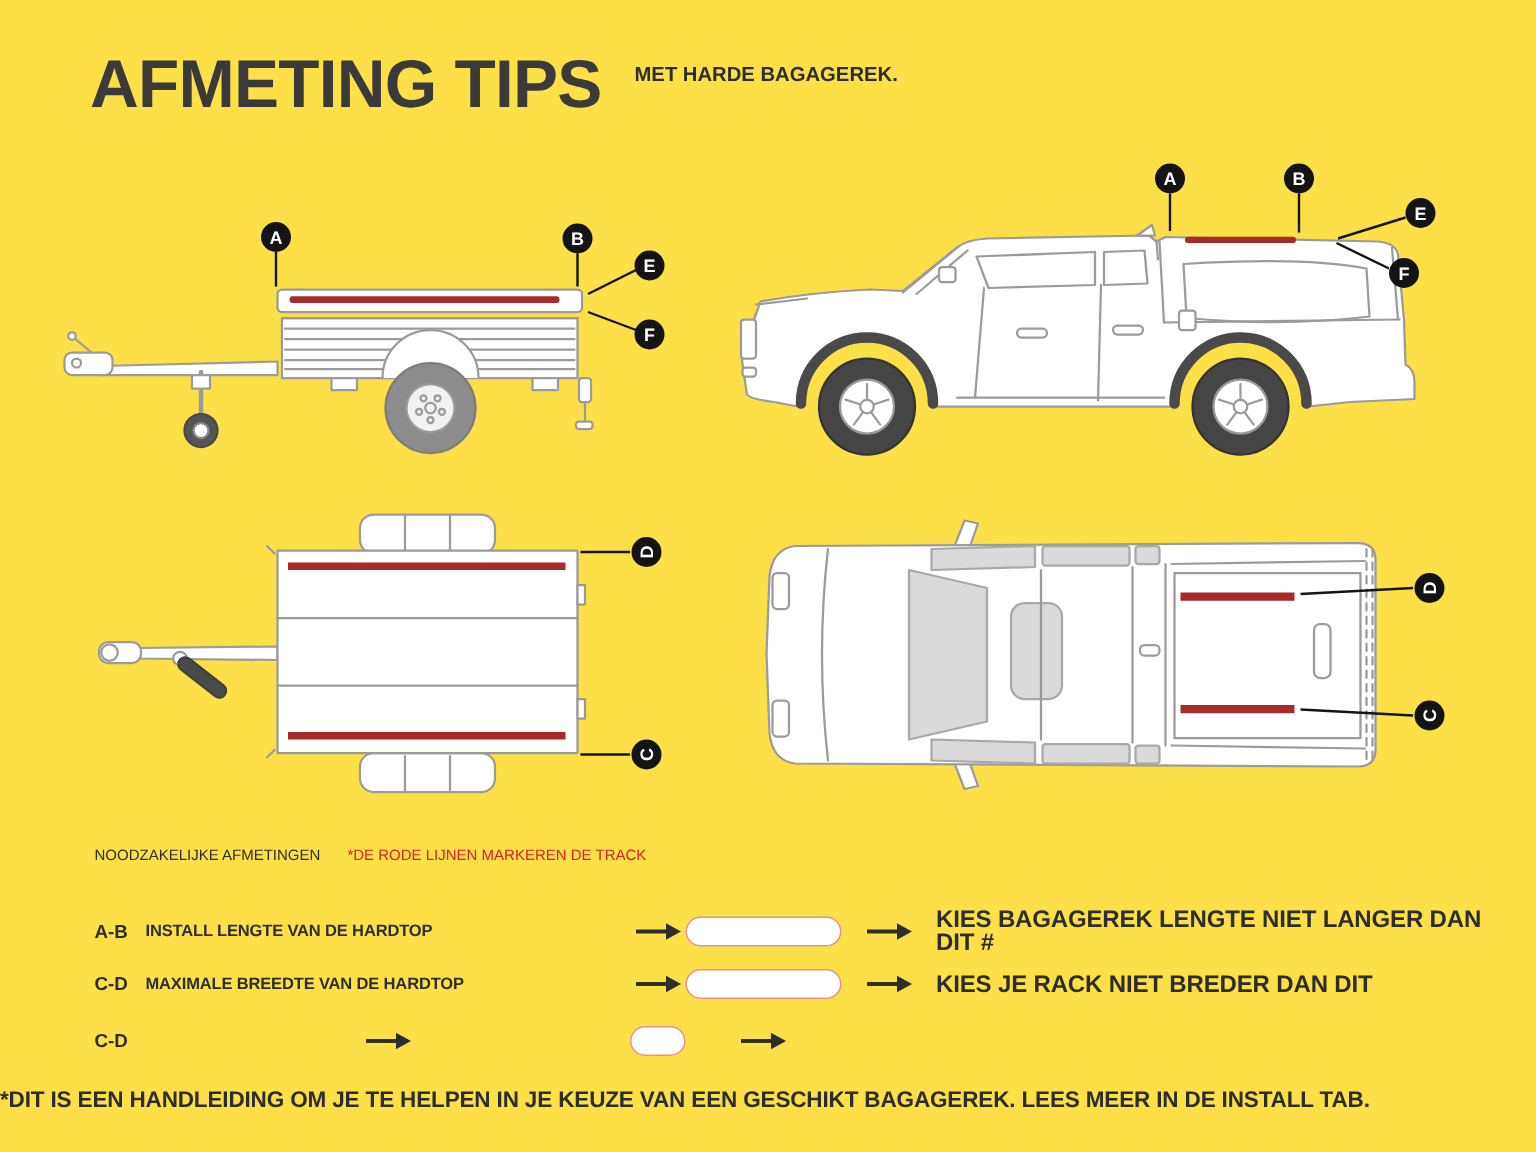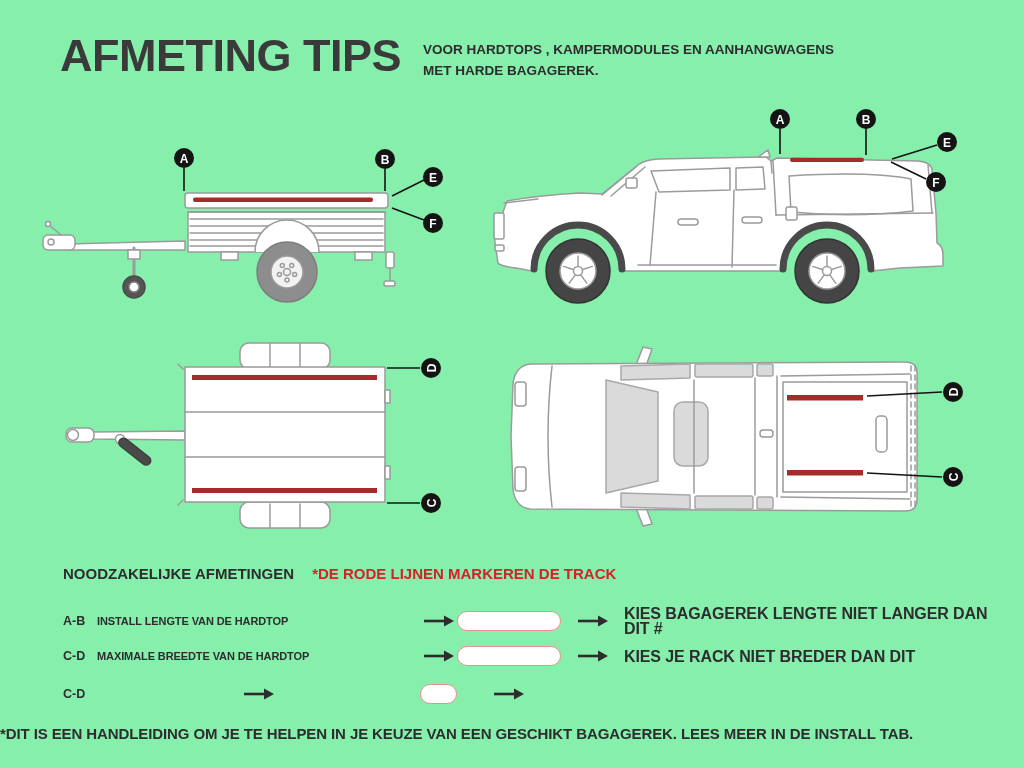--- a/index.html
+++ b/index.html
@@ -1,23 +1,23 @@
 <!DOCTYPE html>
 <html><head>
 <meta charset="utf-8">
 <style>
   html,body{margin:0;padding:0;background:#fff;}
-  .canvas{position:relative;width:1024px;height:768px;background:#86efac;overflow:hidden;
+  .canvas{position:relative;width:1024px;height:768px;background:#fde047;overflow:hidden;
           font-family:"Liberation Sans",sans-serif;color:#2d2d2d;}
   .title{position:absolute;left:60px;top:30px;font-size:45px;font-weight:bold;
          color:#3a3a3a;letter-spacing:-0.5px;white-space:nowrap;}
   .subtitle{position:absolute;left:423px;top:39px;font-size:13.5px;font-weight:bold;
             line-height:21px;color:#2d2d2d;letter-spacing:0;}
   .diag{position:absolute;}
-  .legend-head{position:absolute;left:63px;top:565px;font-size:15px;font-weight:bold;white-space:nowrap;}
+  .legend-head{position:absolute;left:63px;top:565px;font-size:10px;font-weight:normal;white-space:nowrap;}
   .legend-head .note{color:#d5222a;margin-left:18px;}
   .legend-rows{position:absolute;left:63px;top:600px;width:950px;}
   .lrow{display:grid;grid-template-columns:34px 323px 37px 104px 63px 1fr;align-items:center;}
   .lrow.r1{margin-top:6px;min-height:24px;}
   .lrow.r2{margin-top:8px;min-height:24px;}
   .lrow.r3{margin-top:8px;min-height:36px;}
   .lkey{font-size:12.5px;font-weight:bold;}
   .ldesc{font-size:11px;font-weight:bold;line-height:15px;letter-spacing:-0.1px;padding-right:8px;}
   .lres{font-size:16px;font-weight:bold;line-height:15px;letter-spacing:-0.1px;max-width:398px;}
   .arrowcell{display:flex;justify-content:center;align-items:center;}
@@ -26,21 +26,20 @@
             font-size:15px;font-weight:bold;letter-spacing:-0.1px;}
   svg text.mk{fill:#ffffff;font-family:"Liberation Sans",sans-serif;font-size:12px;font-weight:bold;text-anchor:middle;}
 </style>
 </head>
 <body>
 
 <div class="canvas">
 
   <div class="title">AFMETING TIPS</div>
   <div class="subtitle">
-    <div>VOOR HARDTOPS , KAMPERMODULES EN AANHANGWAGENS</div>
     <div>MET HARDE BAGAGEREK.</div>
   </div>
 
   <svg class="diag" style="left:35px;top:135px" width="430" height="200" viewBox="0 0 430 200">
     <g stroke="#9b9b9b" stroke-width="1.5" fill="none" stroke-linecap="round" stroke-linejoin="round">
 
       <polygon points="150,106 32,109 32,115 150,115" fill="#fff"></polygon>
       <rect x="8" y="100" width="32" height="15" rx="5" fill="#fff"></rect>
       <line x1="26" y1="100" x2="14" y2="90"></line>
       <circle cx="13" cy="89" r="2.5" fill="#fff"></circle>

